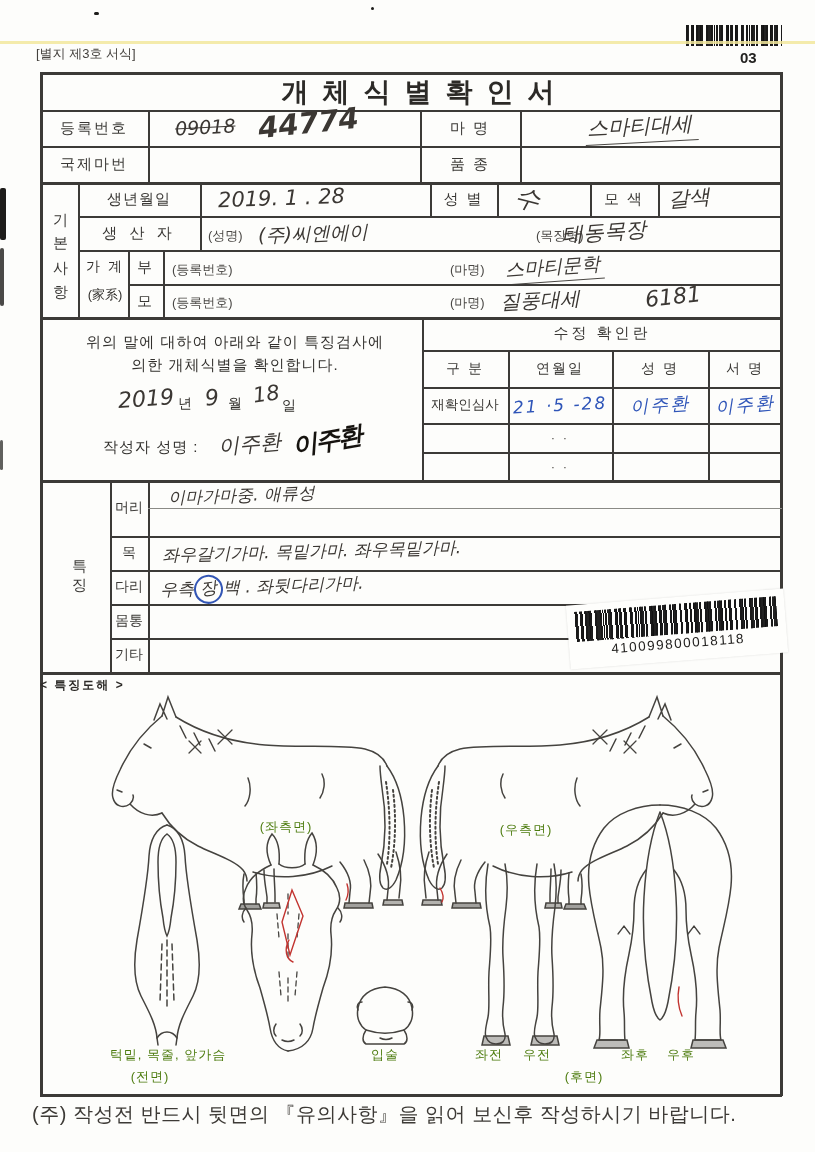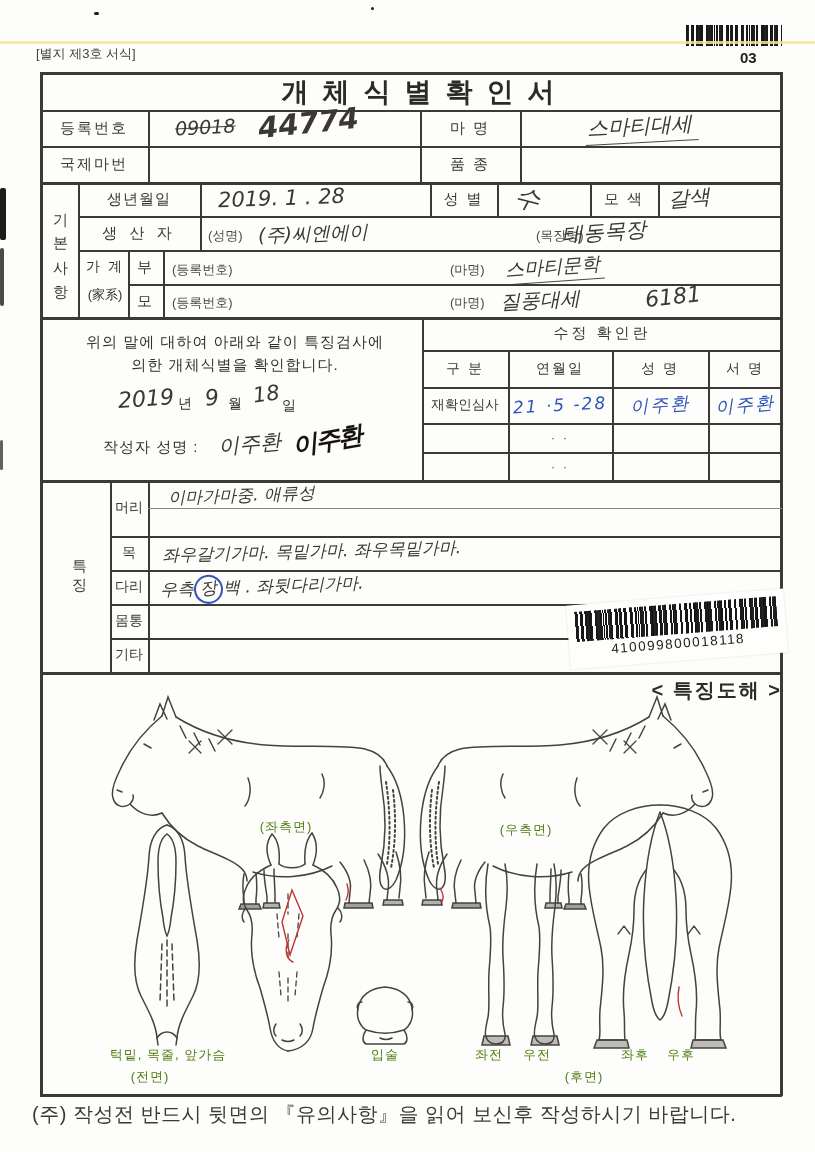--- a/index.html
+++ b/index.html
@@ -169,21 +169,21 @@
 
   <div class="hline" style="left:110px;top:638px;width:672px;"></div>
   <div class="cell" style="left:110px;top:638px;width:38px;height:34px;font-size:14px;letter-spacing:0;">기타</div>
 
   <div class="sticker" style="left:568px;top:597px;width:218px;height:64px;">
     <div class="barcode" style="position:absolute;left:8px;top:7px;width:202px;height:30px;"></div>
     <div style="position:absolute;left:0;top:39px;width:218px;text-align:center;font-size:13.5px;letter-spacing:1.5px;color:#232220;">410099800018118</div>
   </div>
 
   <div class="hline thick" style="left:40px;top:672px;width:742px;"></div>
-  <div class="abs" style="left:40px;top:677px;width:742px;text-align:right;font-size:20px;font-weight:bold;letter-spacing:2px;color:#2d2b28;">&lt; 특징도해 &gt;</div>
+  <div class="abs" style="left:40px;top:677px;width:742px;text-align:left;font-size:12px;font-weight:bold;letter-spacing:2px;color:#2d2b28;">&lt; 특징도해 &gt;</div>
 
   <svg width="742" height="423" viewBox="0 0 742 423">
     <defs>
       <g id="horseL" stroke="#45433f" stroke-width="1.5" fill="none" stroke-linecap="round">
         <path d="M122,44 L128,25 L136,45 M114,48 L120,32 L127,47"></path>
         <path d="M122,44 C105,58 90,76 80,98 C74,110 71,120 73,126 C75,134 83,137 90,132 C93,129 94,126 93,123"></path>
         <path d="M90,132 C99,142 111,146 122,141"></path>
         <path d="M122,141 C130,154 142,166 158,174 C174,182 194,188 203,198 C206,202 207,206 207,209"></path>
         <path d="M136,45 C160,60 190,70 225,73 C260,76 300,72 325,77 C337,80 344,86 347,94"></path>
         <path d="M140,54 L146,66 M154,61 L160,73 M169,67 L175,79"></path>

